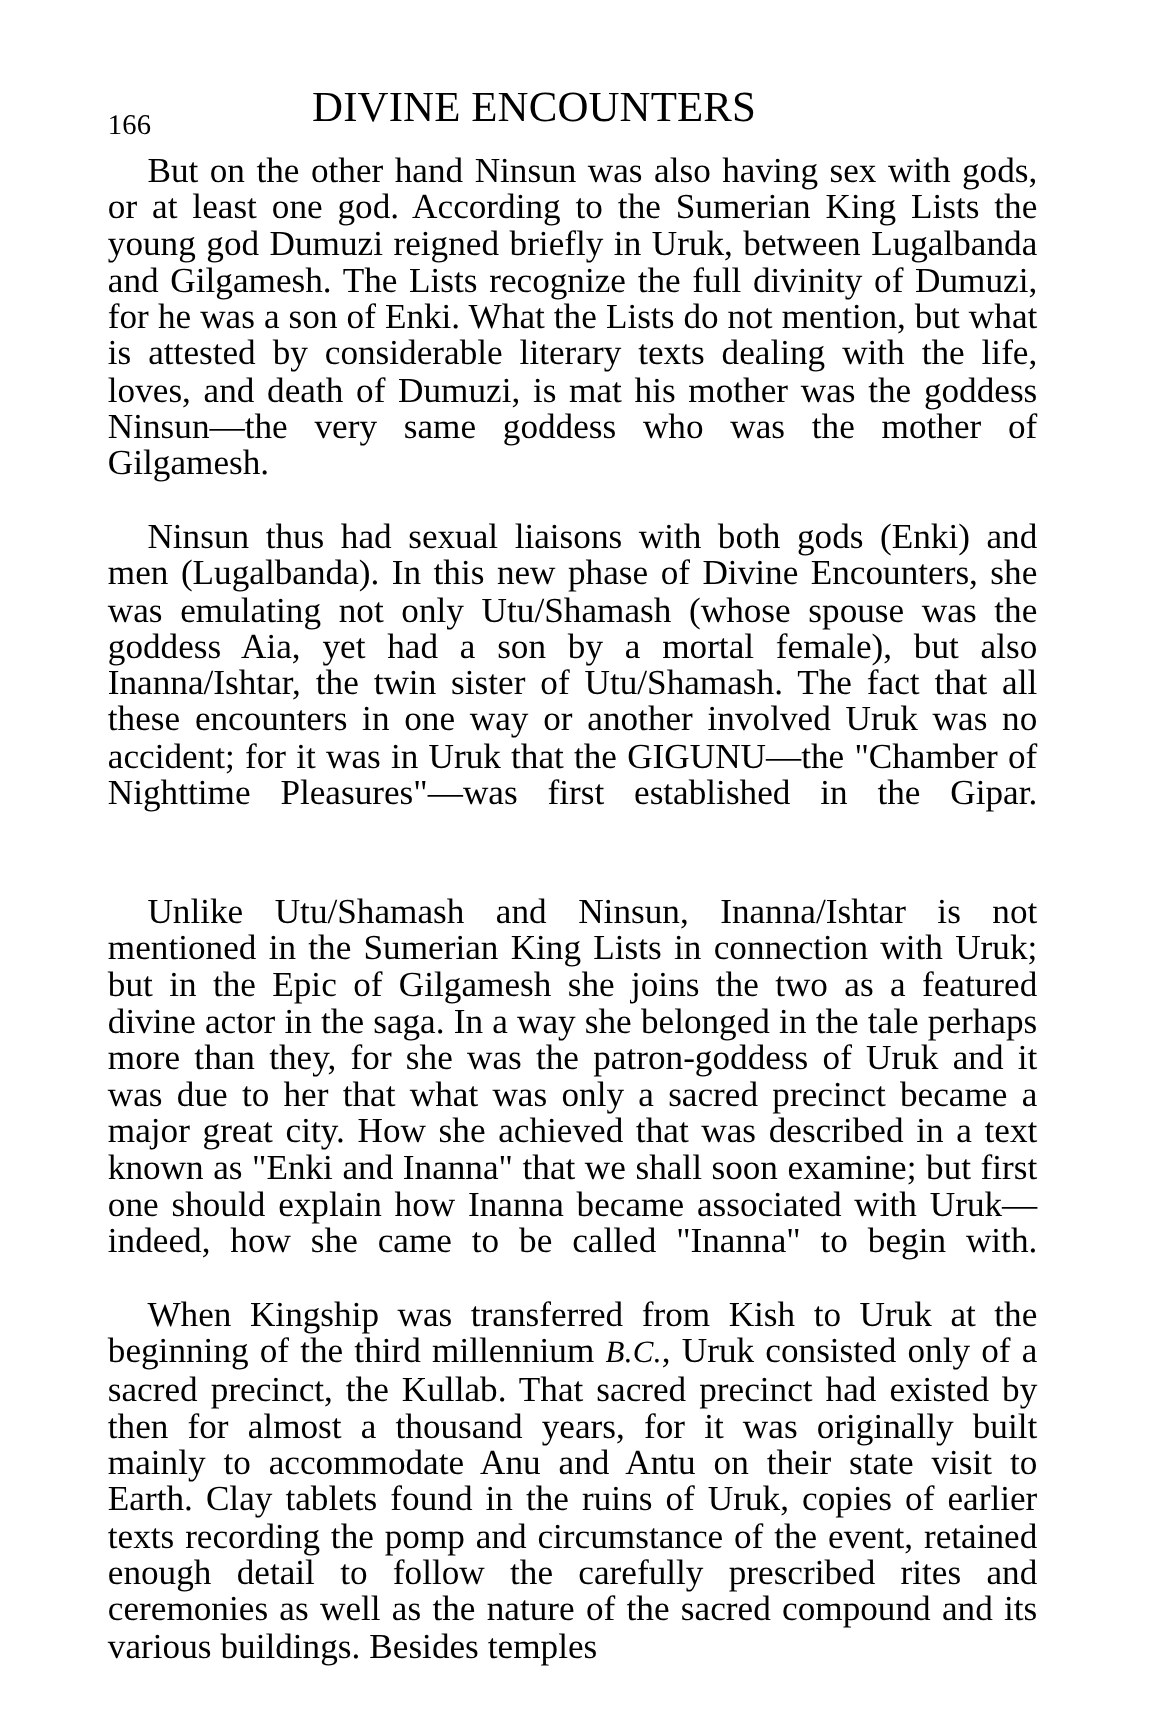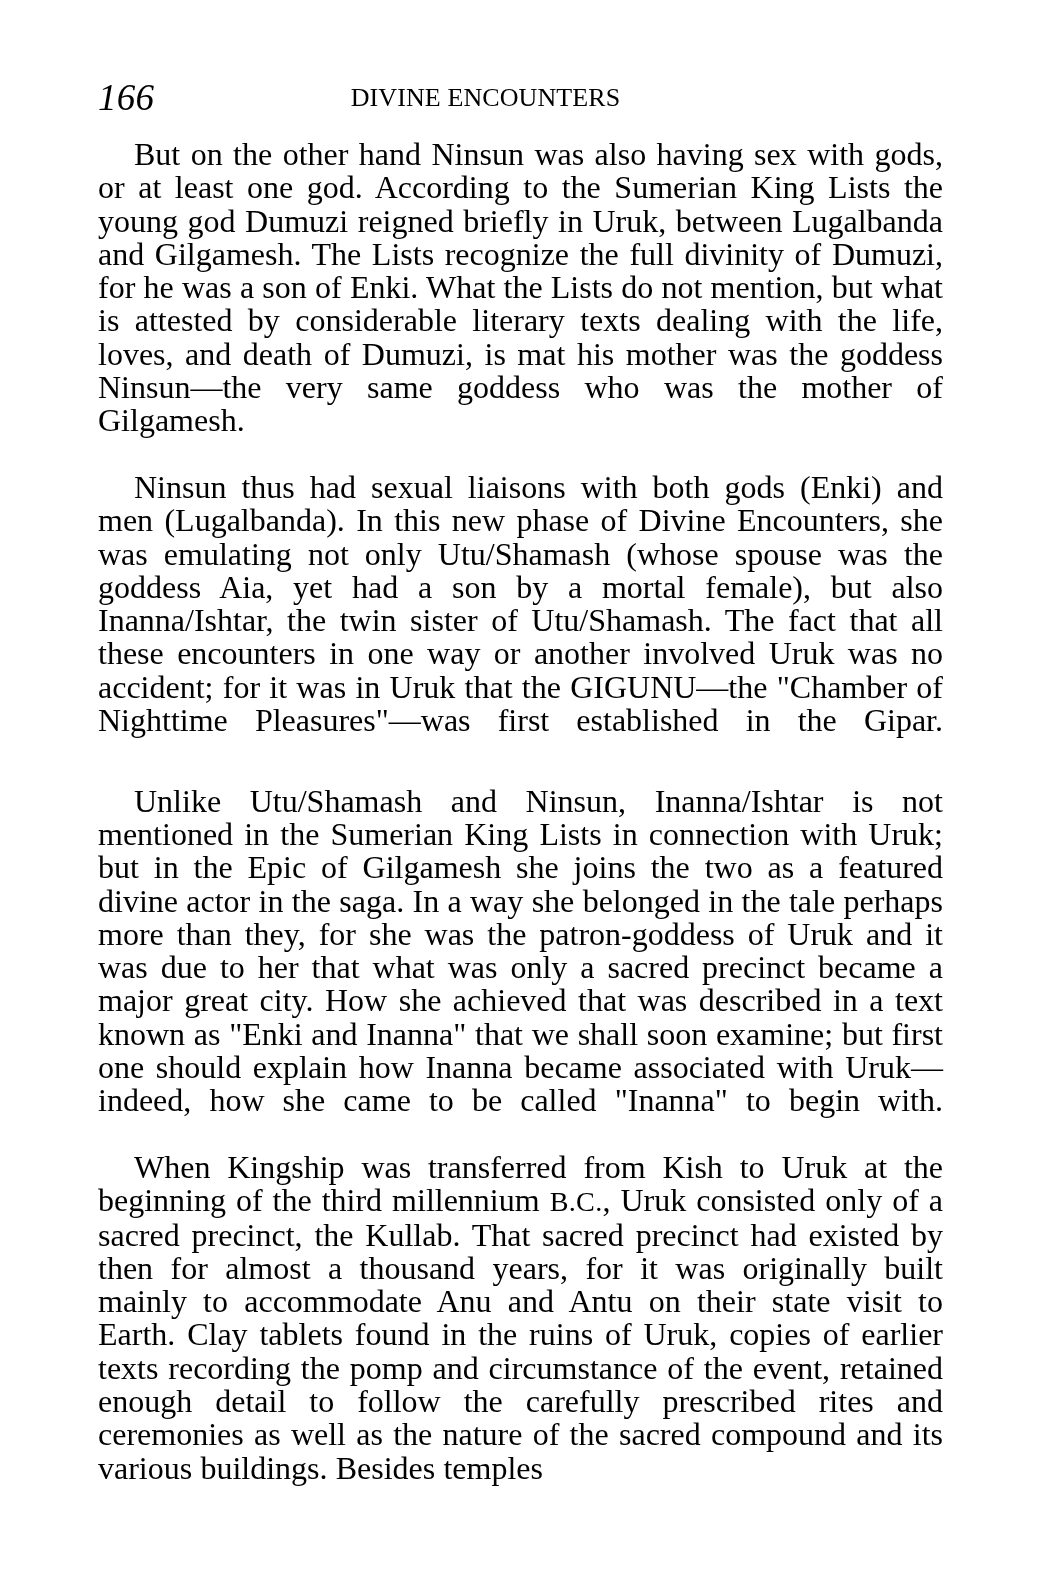--- a/index.html
+++ b/index.html
@@ -31,34 +31,33 @@
   .running-head {
     position: absolute;
     left: 98px;
     top: 80px;
     width: 844px;
     height: 36px;
   }
   .folio {
     position: absolute;
     left: 0;
-    top: 0;
-    font-size: 37px;
+    top: 16px;
+    font-size: 26px;
     line-height: 36px;
     letter-spacing: 0.2px;
     white-space: nowrap;
-    font-style: italic;
   }
   .head-title {
     position: absolute;
     left: 0;
     top: 0;
     width: 775px;
     text-align: center;
-    font-size: 26px;
+    font-size: 39px;
     line-height: 36px;
     letter-spacing: 0.1px;
     white-space: nowrap;
   }
 
   
   .textblock {
     position: absolute;
     left: 98px;
     top: 138px;
@@ -78,27 +77,28 @@
   }
   
   p.para::after {
     content: "";
     display: inline-block;
     width: 100%;
   }
   p.para.no-stretch::after { content: none; display: none; }
 
   p.para.section-gap {
-    margin-top: 14px;
+    margin-top: 41px;
   }
 
   .smallcaps {
     font-variant: small-caps;
     font-size: 0.88em;
     letter-spacing: 0.3px;
+    font-style: italic;
   }
 </style>
 </head>
 <body>
 
 <div class="page">
 
   <div class="running-head">
     <span class="folio">166</span>
     <span class="head-title">DIVINE ENCOUNTERS</span>

